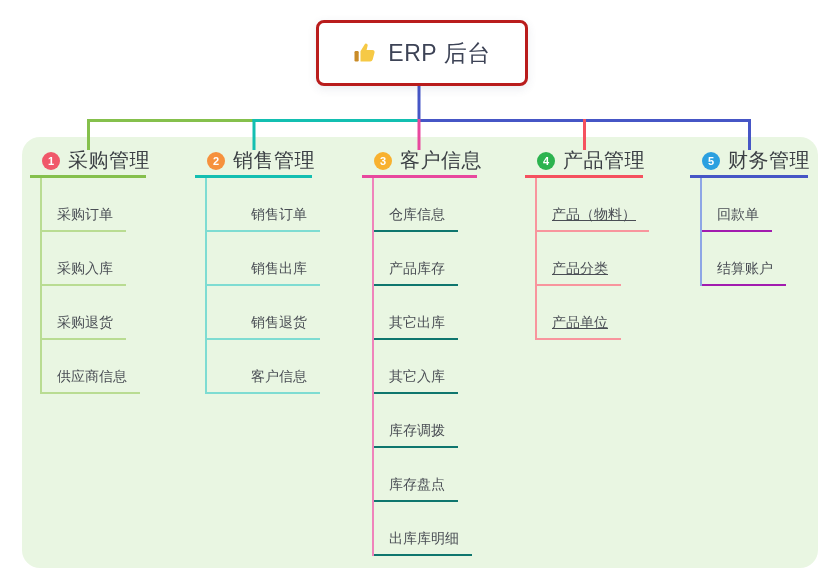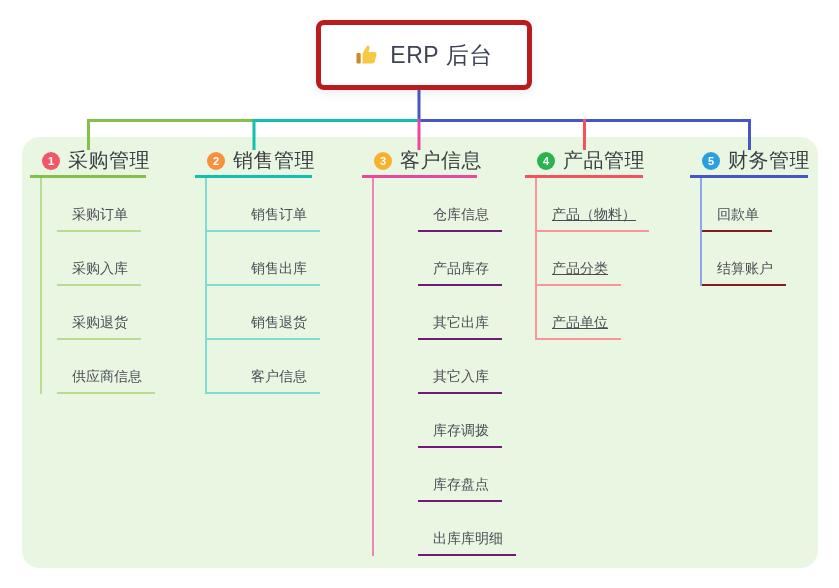--- a/index.html
+++ b/index.html
@@ -9,21 +9,21 @@
   }
   .panel{
     position:absolute;left:22px;top:137px;width:796px;height:431px;
     background:#e9f6e2;border-radius:18px;
   }
   .connectors{position:absolute;left:0;top:0;width:839px;height:588px;pointer-events:none;}
 
   
   .root-card{
     position:absolute;left:316px;top:20px;width:206px;height:60px;
-    background:#ffffff;border:5px solid #b91c1c;border-radius:8px;
+    background:#ffffff;border:3px solid #b91c1c;border-radius:8px;
     box-shadow:0 3px 10px rgba(60,70,110,.10);
     display:flex;align-items:center;justify-content:center;gap:11px;
     cursor:pointer;
   }
   .root-label{font-size:23px;color:#3d4356;font-weight:500;letter-spacing:.5px;}
 
   
   .branch{position:absolute;top:146px;width:170px;}
   .branch-head{
     display:flex;align-items:center;gap:8px;height:32px;
@@ -36,33 +36,33 @@
   .branch-label{font-size:20px;color:#3c4045;font-weight:500;letter-spacing:.5px;white-space:nowrap;}
   .children{position:absolute;left:10px;top:32px;}
   .child{height:54px;display:flex;align-items:flex-end;}
   .child-node{
     font-size:14px;color:#4a4e55;white-space:nowrap;
     padding:0 13px 6px 15px;cursor:pointer;
   }
 
   
   .b1{left:30px;}  .b1 .branch-head{width:116px;border-bottom:3px solid #85c04c;}
-  .b1 .children{border-left:2px solid #b9dc92;} .b1 .child-node{border-bottom:2px solid #b9dc92;margin-left:15px;}
+  .b1 .children{border-left:2px solid #b9dc92;} .b1 .child-node{border-bottom:2px solid #b9dc92;}
   .b1 .badge{background:#f0586a;}
   .b2{left:195px;} .b2 .branch-head{width:117px;border-bottom:3px solid #13bfb1;}
   .b2 .children{border-left:2px solid #7edcd2;} .b2 .child-node{border-bottom:2px solid #7edcd2;padding-left:44px;}
   .b2 .badge{background:#f6913d;}
   .b3{left:362px;} .b3 .branch-head{width:115px;border-bottom:3px solid #e8489e;}
-  .b3 .children{border-left:2px solid #ef83bb;} .b3 .child-node{border-bottom:2px solid #701a75;margin-left:44px;}
+  .b3 .children{border-left:2px solid #ef83bb;} .b3 .child-node{border-bottom:2px solid #0f766e;}
   .b3 .badge{background:#f8b12f;}
   .b4{left:525px;} .b4 .branch-head{width:118px;border-bottom:3px solid #f5515f;}
   .b4 .children{border-left:2px solid #f8959d;} .b4 .child-node{border-bottom:2px solid #f8959d;text-decoration:underline;}
   .b4 .badge{background:#2cb34f;}
   .b5{left:690px;} .b5 .branch-head{width:118px;border-bottom:3px solid #4656c6;}
-  .b5 .children{border-left:2px solid #8ea6e6;} .b5 .child-node{border-bottom:2px solid #7f1d1d;font-family:Liberation Mono, monospace;}
+  .b5 .children{border-left:2px solid #8ea6e6;} .b5 .child-node{border-bottom:2px solid #a21caf;font-family:Liberation Mono, monospace;}
   .b5 .badge{background:#2ba0e0;}
 </style>
 </head>
 <body>
 
 <div class="canvas">
 
   <div class="panel"></div>
 
   <svg class="connectors" viewBox="0 0 839 588" xmlns="http://www.w3.org/2000/svg">

